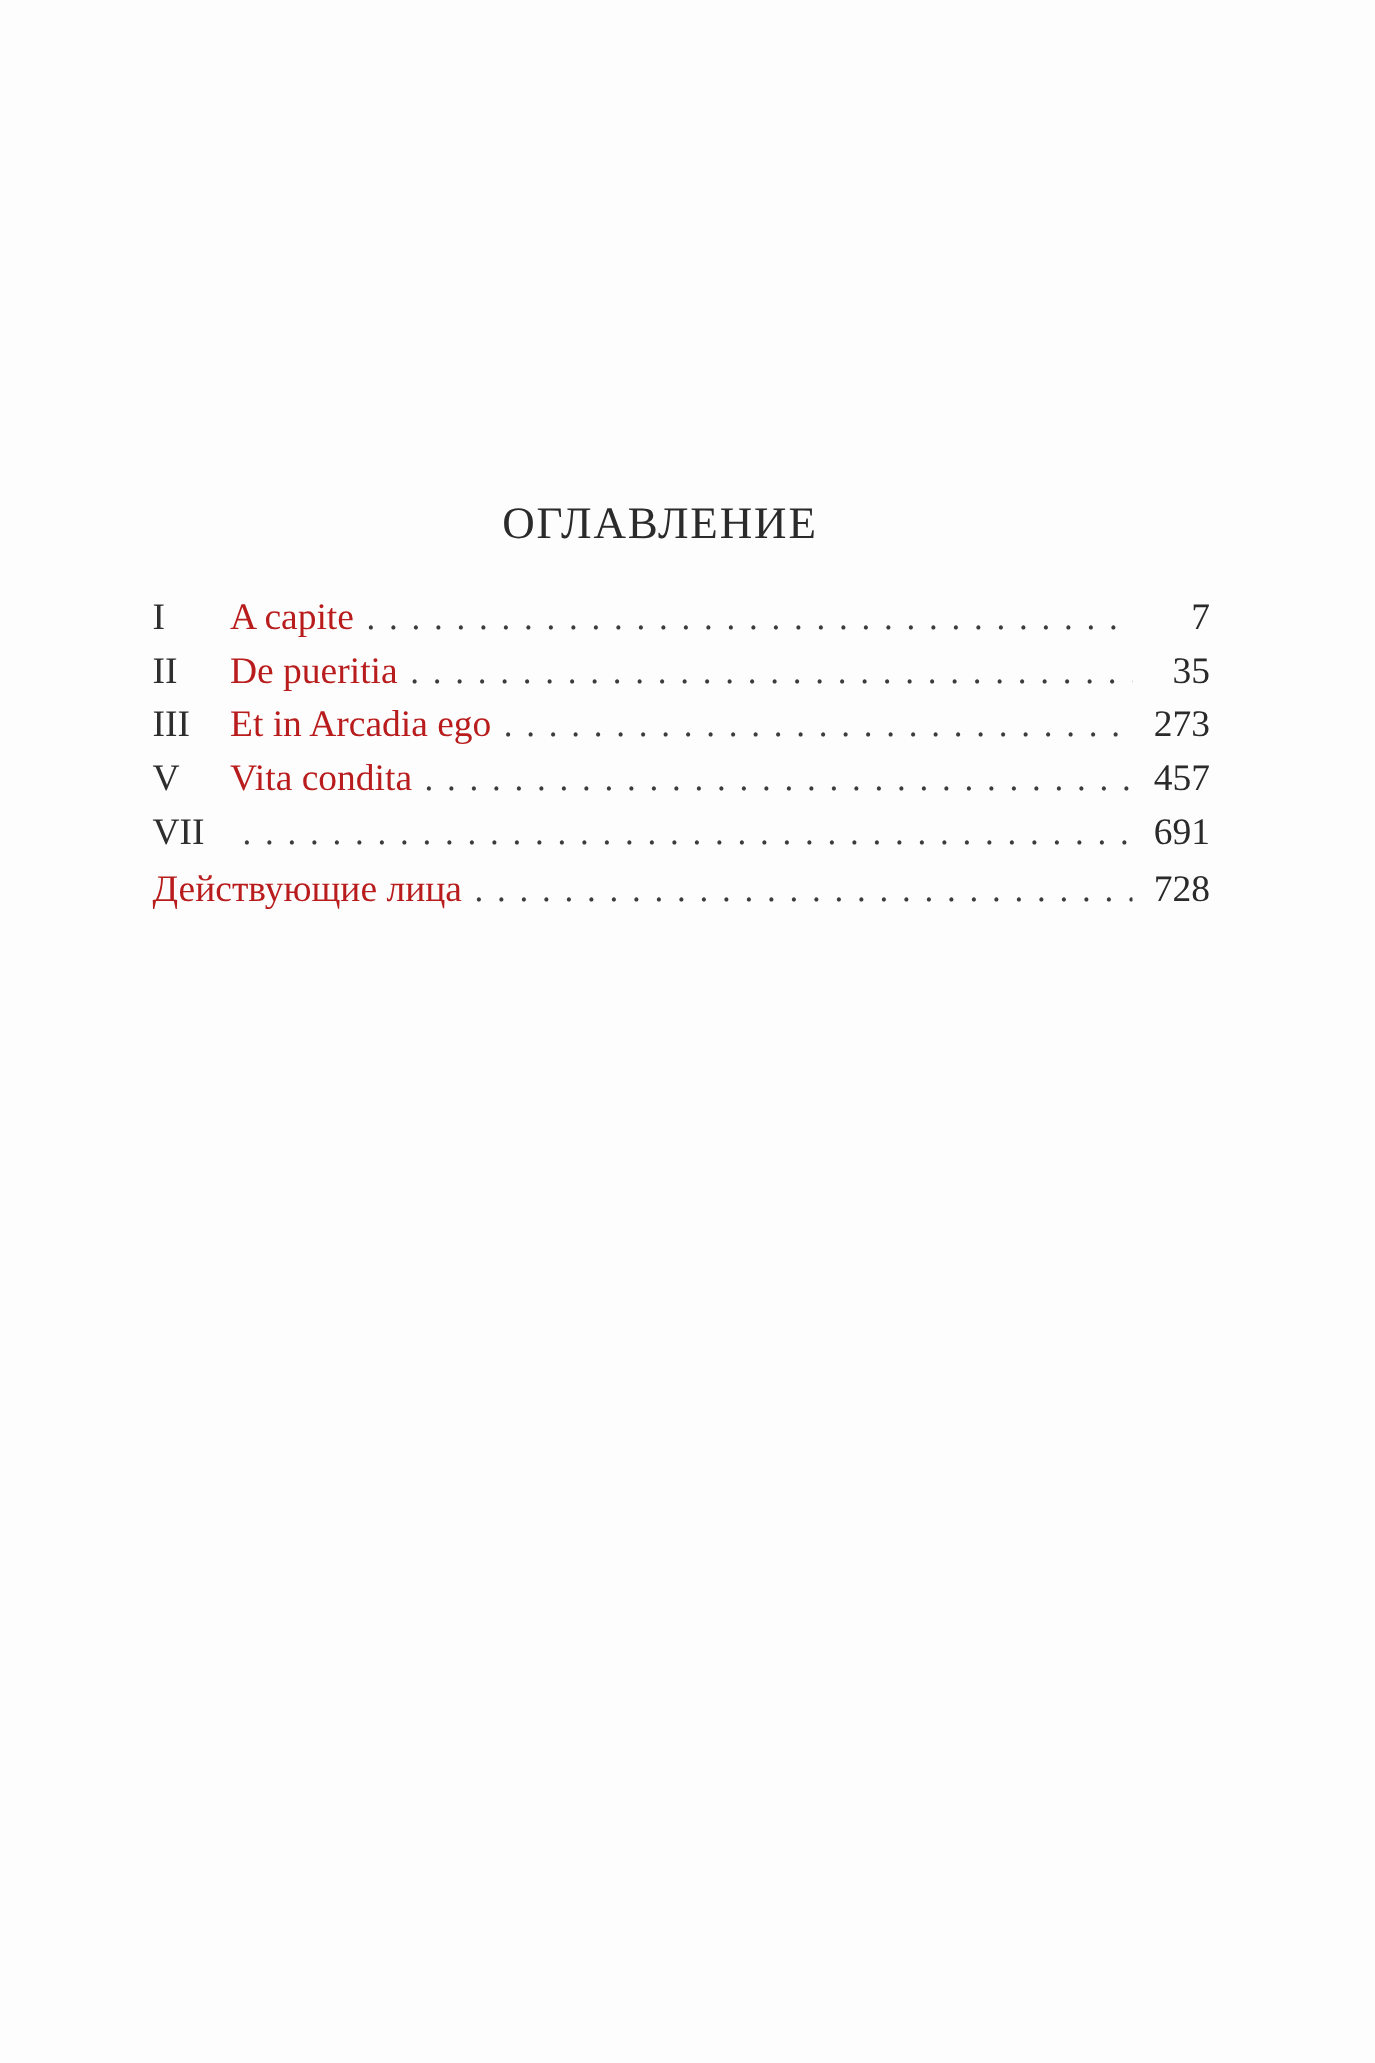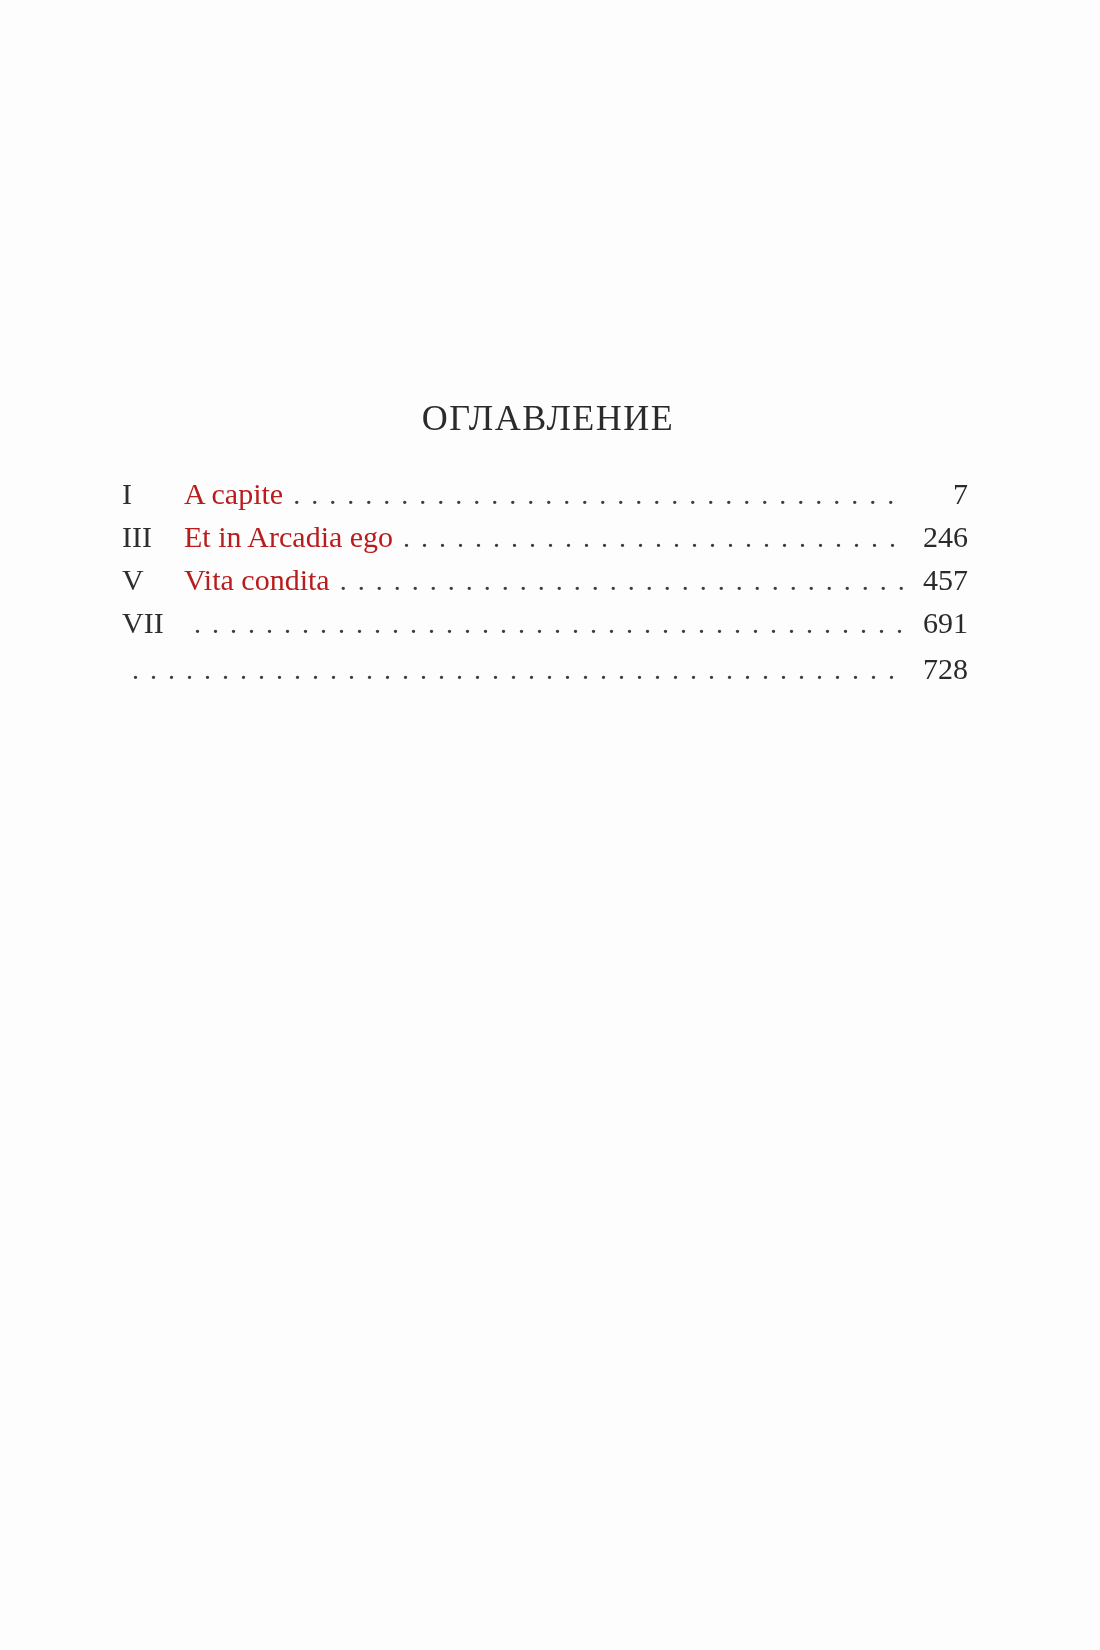--- a/index.html
+++ b/index.html
@@ -12,21 +12,21 @@
     width: 1100px;
     height: 1650px;
     background: #fdfdfd;
     font-family: "Liberation Serif", "DejaVu Serif", serif;
     color: #2e2e2e;
     overflow: hidden;
   }
   .title {
     position: absolute;
     top: 398px;
-    left: 124px;
+    left: 104px;
     width: 848px;
     margin: 0;
     text-align: center;
     font-size: 36px;
     font-weight: normal;
     letter-spacing: 1.5px;
     line-height: 40px;
     color: #2b2b2b;
   }
   .toc {
@@ -84,42 +84,49 @@
 
   <div class="toc">
 
     <div class="row">
       <span class="num">I</span>
       <span class="chap">A capite</span>
       <span class="leader"></span>
       <span class="pg">7</span>
     </div>
 
+    <div class="row">
+      <span class="num">II</span>
+      <span class="chap">De pueritia</span>
+      <span class="leader"></span>
+      <span class="pg">35</span>
+    </div>
 
     <div class="row">
       <span class="num">III</span>
       <span class="chap">Et in Arcadia ego</span>
       <span class="leader"></span>
-      <span class="pg">246</span>
+      <span class="pg">273</span>
     </div>
 
 
     <div class="row">
       <span class="num">V</span>
       <span class="chap">Vita condita</span>
       <span class="leader"></span>
       <span class="pg">457</span>
     </div>
 
 
     <div class="row">
       <span class="num">VII</span>
       <span class="leader"></span>
       <span class="pg">691</span>
     </div>
 
     <div class="row last">
+      <span class="chap">Действующие лица</span>
       <span class="leader"></span>
       <span class="pg">728</span>
     </div>
 
   </div>
 </div>
 
 </body></html>

